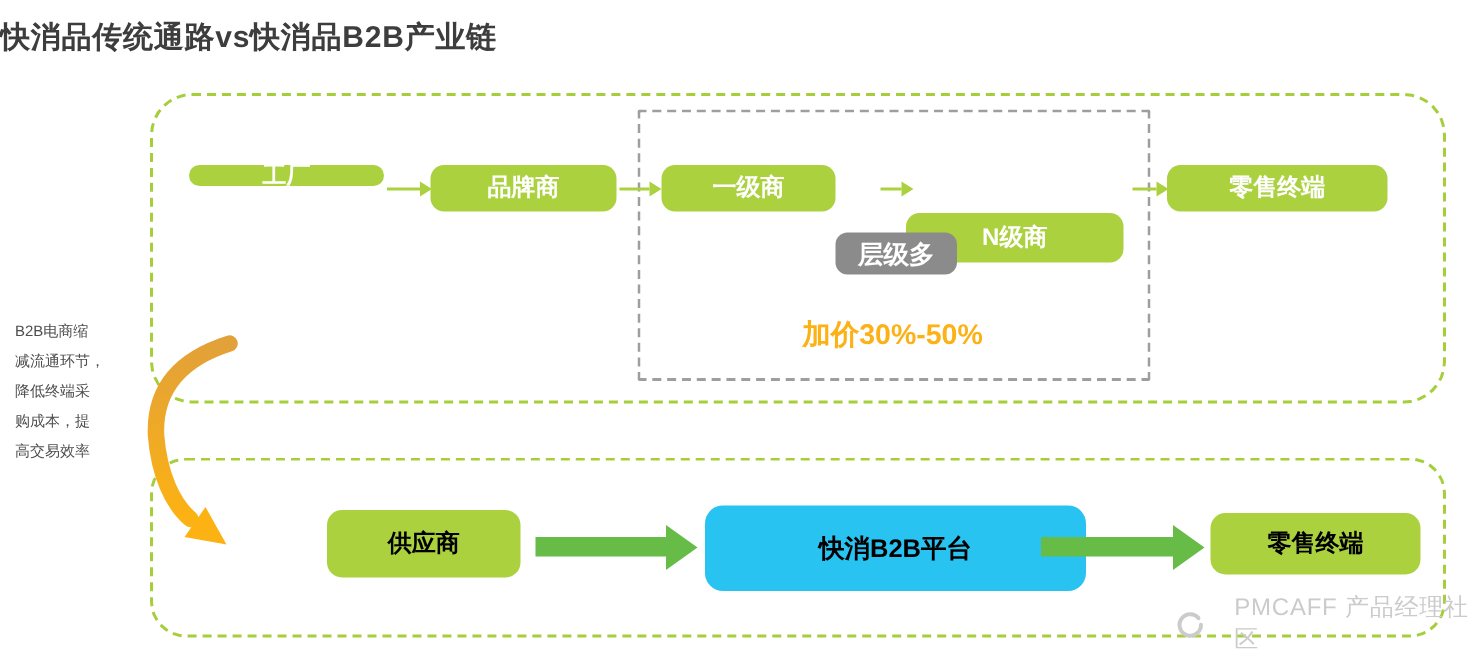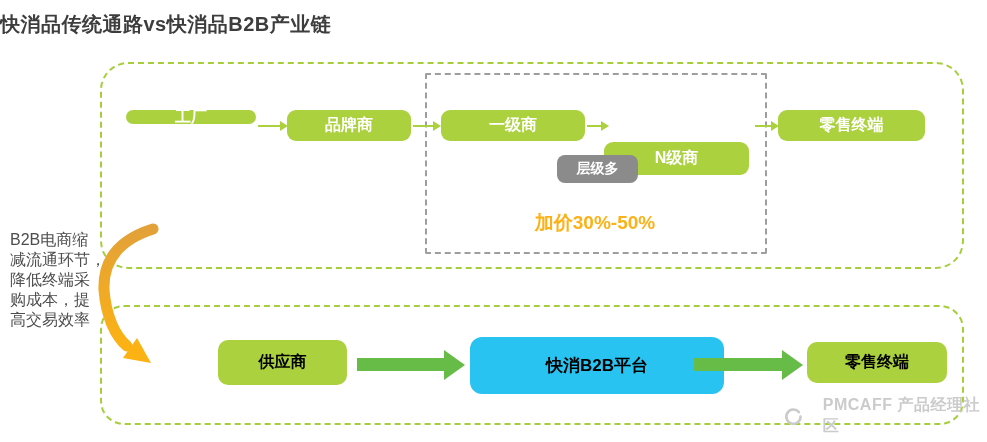--- a/index.html
+++ b/index.html
@@ -20,65 +20,65 @@
     position:absolute; left:425px; top:73px; width:338px; height:177px;
     border:2px dashed var(--gray_border); border-radius:2px;
   }
   .node {
     position:absolute; display:flex; align-items:center; justify-content:center;
     color:#ffffff; font-weight:bold; border-radius:9px; background:var(--green_box);
     font-size:16px;
   }
   .n1 { left:126px; top:110px; width:130px; height:14px; }
   .n2 { left:287px; top:110px; width:124px; height:31px; }
-  .n3 { left:441px; top:110px; width:144px; height:31px; }
+  .n3 { left:441px; top:110px; width:116px; height:31px; }
   .n4 { left:604px; top:110px; width:145px; height:33px;margin-top:32px; }
   .n5 { left:778px; top:110px; width:147px; height:31px; }
   .s-arrow { position:absolute; top:125px; height:2px; background:var(--green_box); }
   .s-arrow::after {
     content:""; position:absolute; right:-8px; top:-4px; width:0; height:0;
     border-left:8px solid var(--green_box);
     border-top:5px solid transparent; border-bottom:5px solid transparent;
   }
   .a1 { left:258px; width:22px; }
   .a2 { left:413px; width:20px; }
   .a3 { left:587px; width:14px; }
   .a4 { left:755px; width:16px; }
   .badge {
     position:absolute; left:557px; top:155px; width:81px; height:28px;
     background:var(--gray_badge); border-radius:8px; color:#ffffff;
-    font-size:14px; font-weight:bold; display:flex; align-items:center; justify-content:center;
+    font-size:17px; font-weight:bold; display:flex; align-items:center; justify-content:center;
   }
   .markup-note {
     position:absolute; left:495px; top:210px; width:200px; text-align:center;
     color:var(--orange); font-size:19px; font-weight:bold;
   }
   .side-note {
-    position:absolute; left:10px; top:230px; width:100px;
-    color:var(--text_dark); font-size:16px; line-height:20px;
+    position:absolute; left:10px; top:212px; width:100px;
+    color:var(--text_dark); font-size:10px; line-height:20px;
   }
   .curve-arrow { position:absolute; left:85px; top:216px; width:92px; height:162px; z-index:5; }
   .big-node { position:absolute; display:flex; align-items:center; justify-content:center;
     color:#000000; font-weight:bold; }
   .b1 { left:218px; top:340px; width:129px; height:45px; background:var(--green_box); border-radius:10px; font-size:16px; }
   .b2 { left:470px; top:337px; width:254px; height:57px; background:var(--cyan); border-radius:12px; font-size:17px; }
   .b3 { left:807px; top:342px; width:140px; height:41px; background:var(--green_box); border-radius:10px; font-size:16px; }
   .t-arrow { position:absolute; top:350px; height:30px; }
   .t-arrow .bar { position:absolute; left:0; right:19px; top:8px; height:13px; background:var(--green_arrow); }
   .t-arrow .head {
     position:absolute; right:0; top:0; width:0; height:0;
     border-left:21px solid var(--green_arrow);
     border-top:15px solid transparent; border-bottom:15px solid transparent;
   }
   .t1 { left:357px; width:108px; }
   .t2 { left:694px; width:109px; }
   .watermark {
     position:absolute; left:782px; top:403px; height:26px; z-index:6;
     display:flex; align-items:center; gap:20px; color:var(--watermark_gray);
-    font-size:16px; font-weight:bold; letter-spacing:0.5px;
+    font-size:16px; font-weight:normal; letter-spacing:0.5px;
   }
 </style>
 </head>
 <body>
 
 <div class="canvas">
 
   <div class="title">快消品传统通路vs快消品B2B产业链</div>
 
   <div class="container top"></div>

